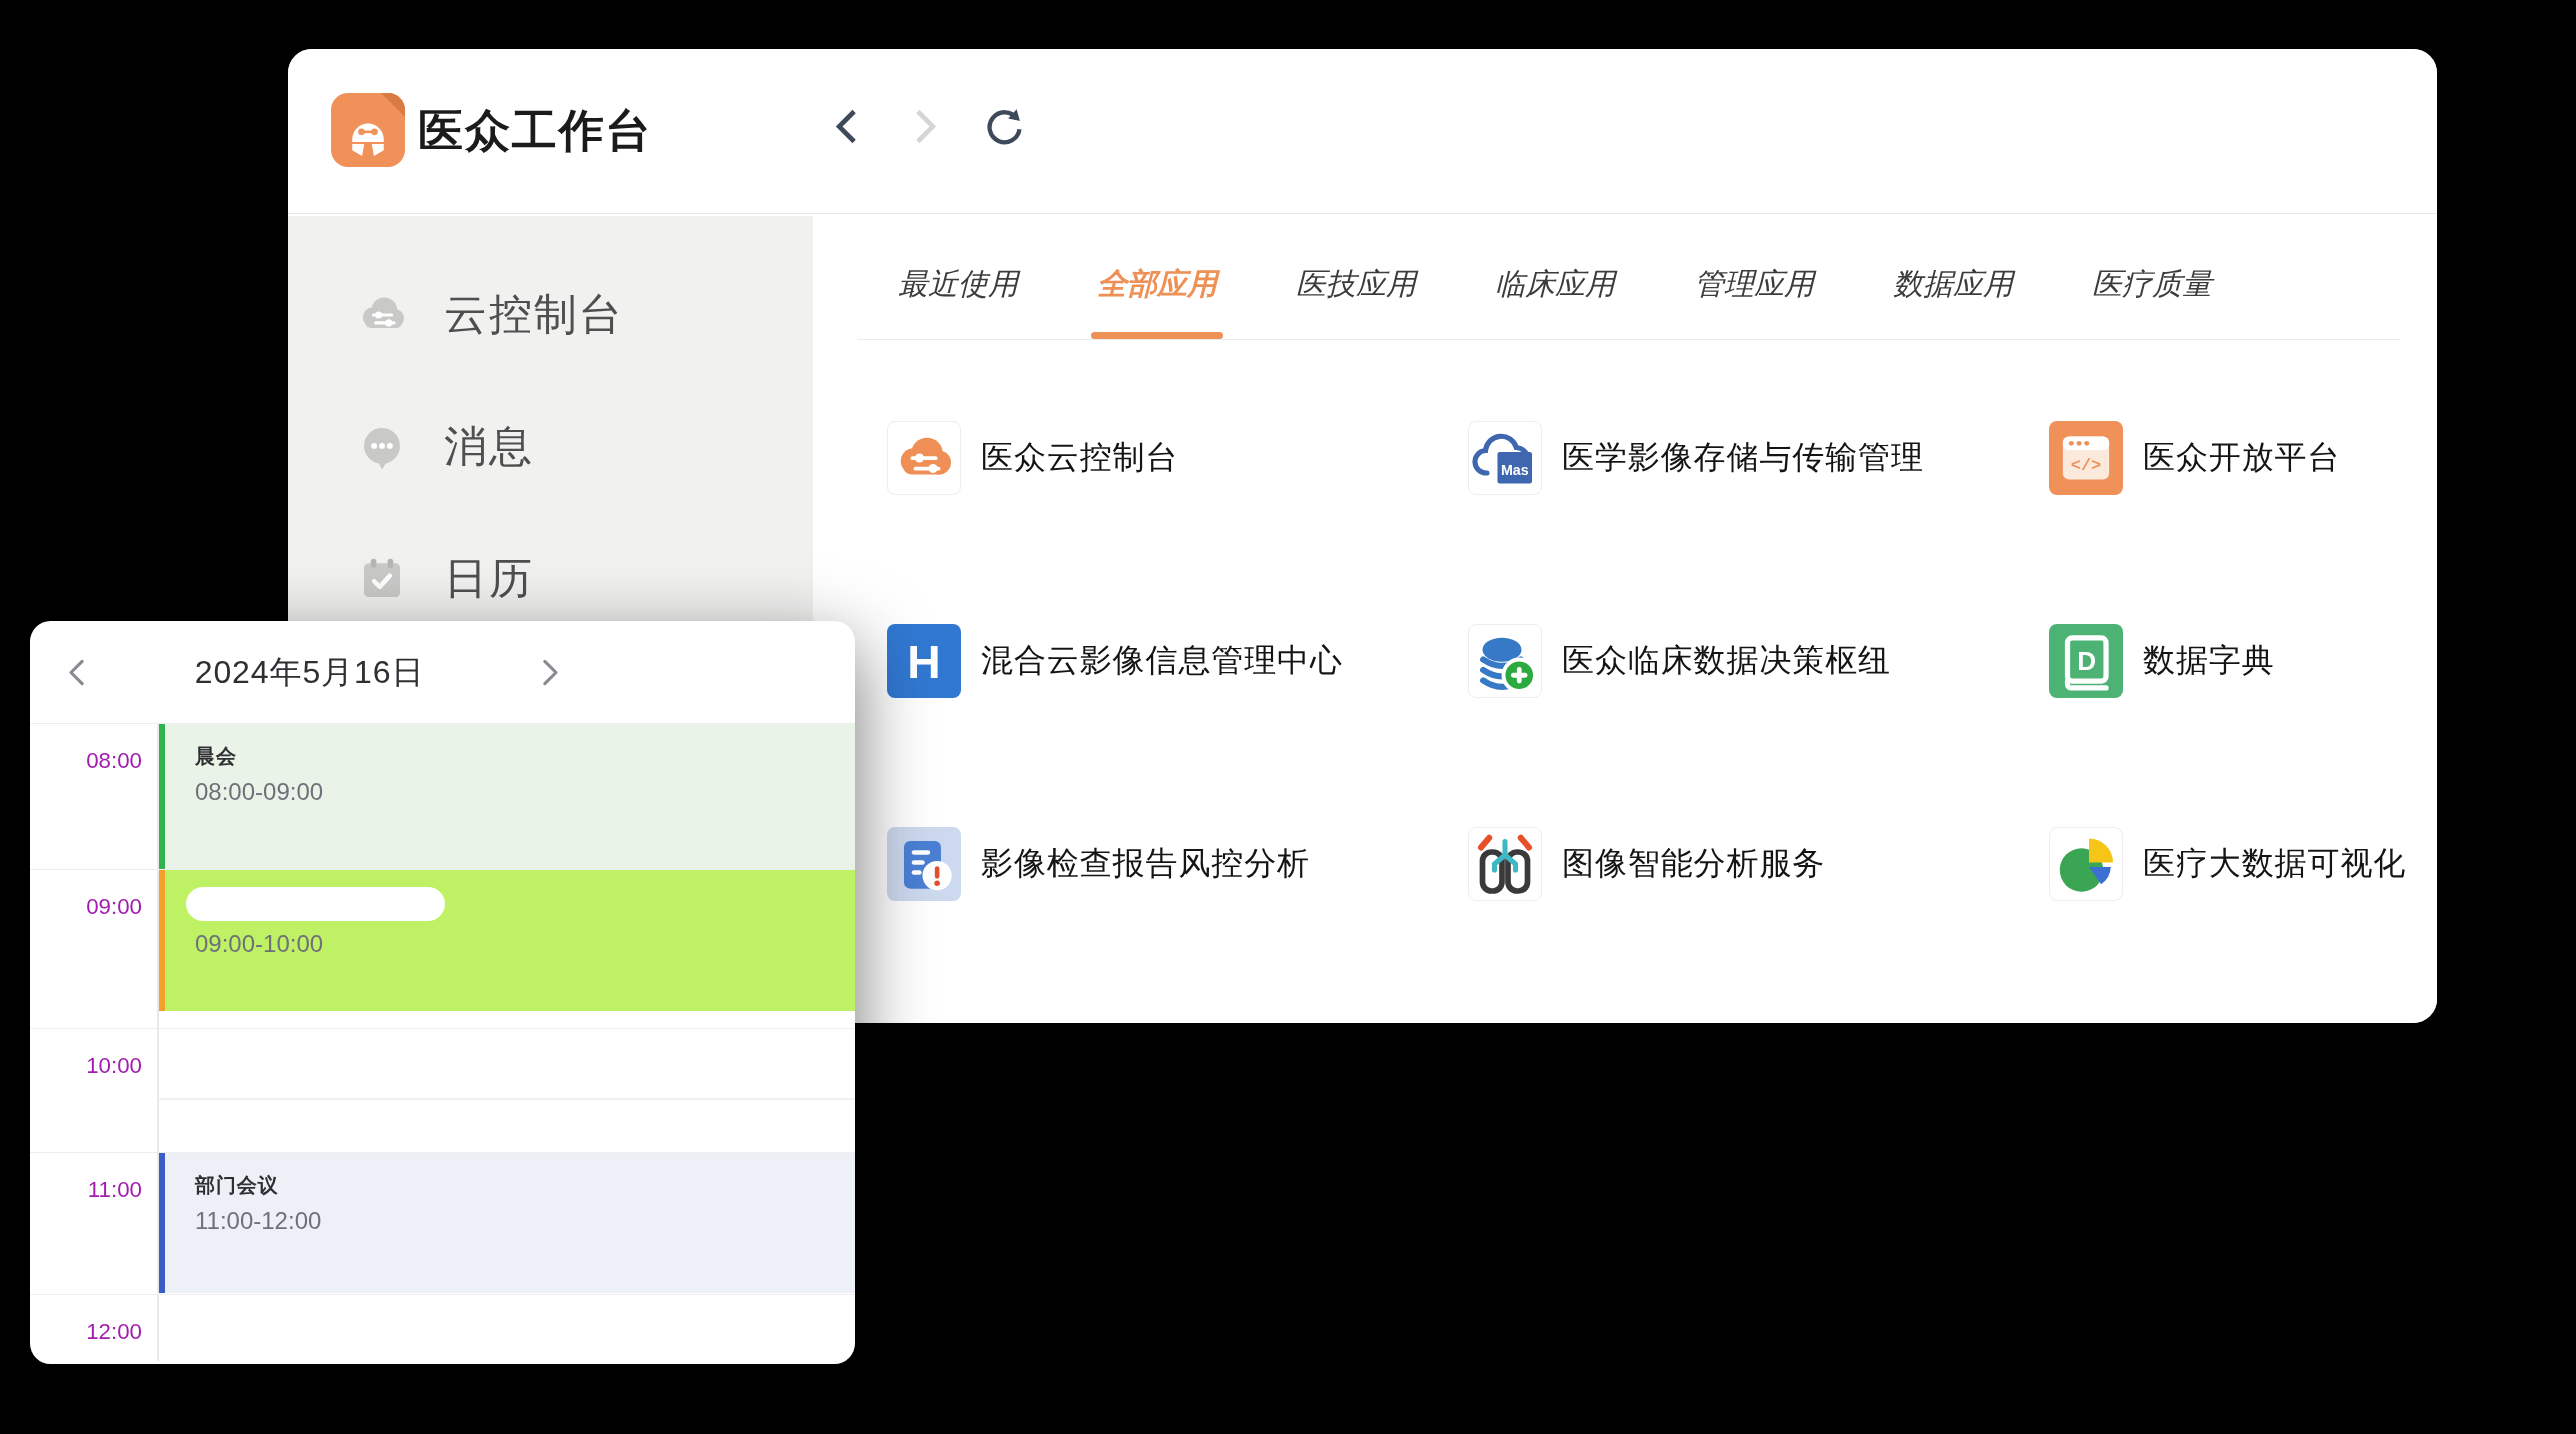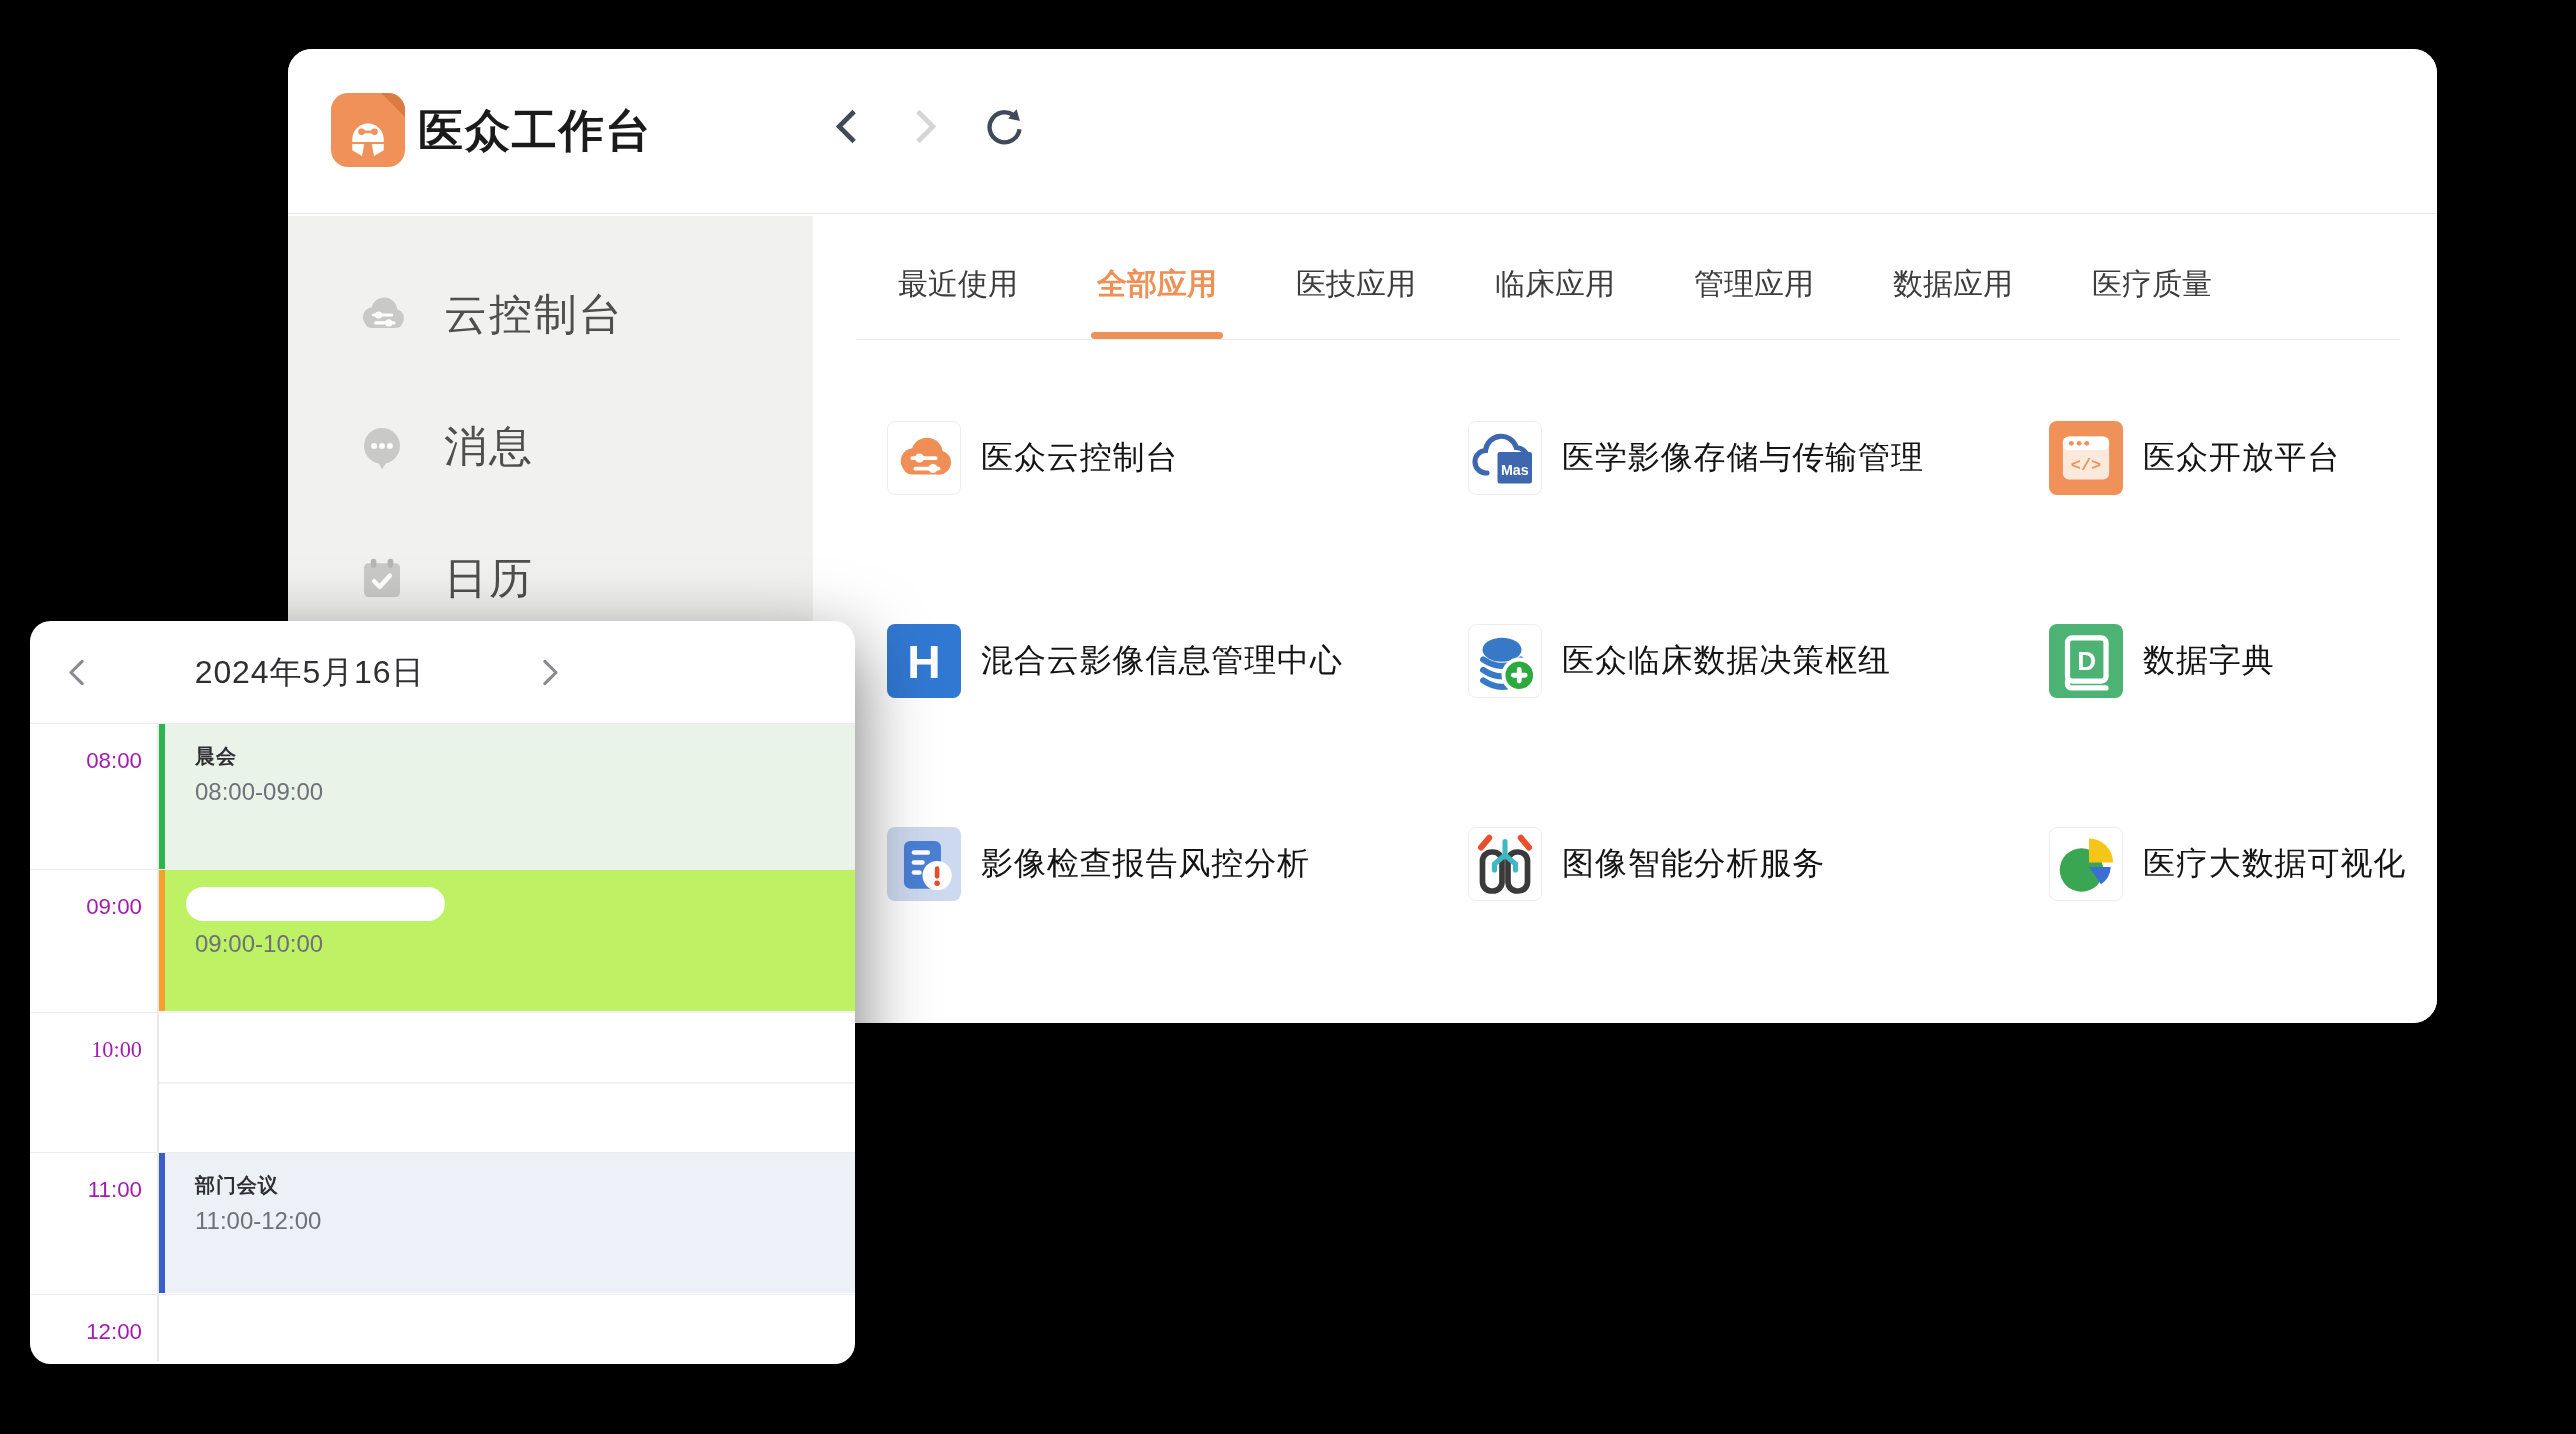--- a/index.html
+++ b/index.html
@@ -39,21 +39,21 @@
   .sidebar {
     position:absolute; left:0; top:167px; width:525px; bottom:0;
     background:#f1f1f0; border-radius:0 0 0 24px; padding-top:33px;
   }
   .side-item { display:flex; align-items:center; height:132px; padding-left:67px; cursor:pointer; }
   .side-item .sicon { width:54px; height:54px; margin-right:35px; flex:0 0 auto; }
   .side-item .slabel { font-size:43px; color:#4f4f4f; letter-spacing:1.9px; }
 
   
   .content { position:absolute; left:525px; top:167px; right:0; bottom:0; background:#fff; border-radius:0 0 24px 0; }
-  .tabs { margin:0 37px 0 44px; border-bottom:1.9px solid #eaeaea; }
+  .tabs { margin:0 37px 0 44px; border-bottom:1.9px solid #eaeaea;font-style:italic; }
   .tabs-row { display:flex; gap:79px; padding:48px 0 0 41px; }
   .tab { position:relative; font-size:30px; color:#3c3c3c; padding-bottom:34px; cursor:pointer; white-space:nowrap; }
   .tab.active { color:#ED9157; font-weight:600; }
   .tab.active::after {
     content:""; position:absolute; left:-5.6px; right:-5.6px; bottom:0; height:7.4px;
     border-radius:3.7px; background:#ED9157;
   }
 
   .app-grid {
     display:grid; grid-template-columns:581px 581px 581px;
@@ -83,21 +83,21 @@
   .cal-date {
     position:absolute; left:112px; width:335px; top:0; height:103px; line-height:103px;
     text-align:center; font-size:32px; font-weight:500; color:#2f2f33; letter-spacing:0.9px;
   }
   .cal-body { position:relative; height:637px; }
   .vline { position:absolute; left:127px; top:0; bottom:0; width:1.9px; background:#e9e9e9; }
   .slot { position:absolute; left:0; right:0; }
   .slot.lined { border-top:1.9px solid #ededed; }
   .s08 { top:0;   height:145px; }
   .s09 { top:145px; height:142px; }
-  .s10 { top:288px; height:141px;font-family:Liberation Serif, serif; }
+  .s10 { top:304px; height:141px; }
   .s11 { top:428px; height:141px; }
   .s12 { top:570px; height:68px; }
   .half-line { position:absolute; left:129px; right:0; top:69px; height:1.9px; background:#f1f1f1; }
   .time-label {
     position:absolute; left:0; top:24px; width:112px; text-align:right;
     font-size:22.3px; color:#a21caf;
   }
   .event {
     position:absolute; left:129px; right:0; top:0; bottom:0;
     padding:18.6px 0 0 30px; border-left:6.5px solid transparent;

